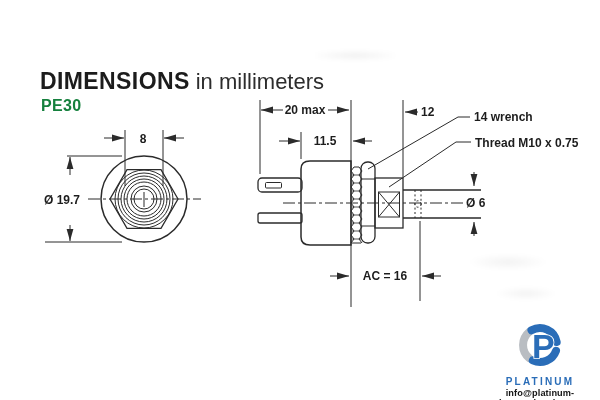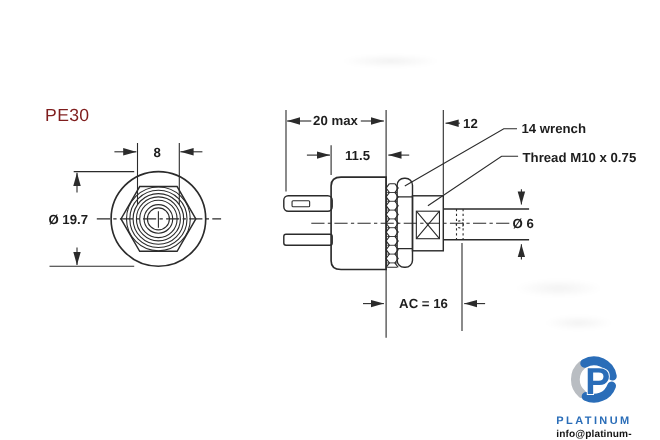--- a/index.html
+++ b/index.html
@@ -1,41 +1,44 @@
 <!DOCTYPE html>
 <html><head>
 <meta charset="utf-8">
 <style>
   html,body{margin:0;padding:0;}
   body{width:600px;height:400px;background:#fff;font-family:"Liberation Sans",sans-serif;}
   .stage{position:relative;width:600px;height:400px;background:#ffffff;overflow:hidden;}
   .title{position:absolute;left:40px;top:68px;white-space:nowrap;}
   .title .main{font-size:23px;font-weight:bold;letter-spacing:.4px;color:#1c1c1c;}
   .title .sub{font-size:22px;font-weight:normal;color:#2d2d2d;margin-left:6px;}
-  .model{position:absolute;left:41px;top:97px;font-size:16px;font-weight:normal;color:#7f1d1d;letter-spacing:.3px;}
+  .model{position:absolute;left:41px;top:97px;font-size:16px;font-weight:bold;color:#15803d;letter-spacing:.3px;}
   svg.drawing{position:absolute;left:0;top:0;}
   .ln{stroke:#2b2b2b;stroke-width:1.3;fill:none;}
   .fat{stroke-width:1.5;}
   .thin{stroke:#2b2b2b;stroke-width:1;fill:none;}
   .cl{stroke:#2b2b2b;stroke-width:1;fill:none;stroke-dasharray:12 3 3 3;}
   .hid{stroke:#2b2b2b;stroke-width:1;fill:none;stroke-dasharray:2 2.4;}
   .dim-label{font-family:"Liberation Sans",sans-serif;font-size:12px;font-weight:bold;fill:#1d1d1d;}
   .logo{position:absolute;left:470px;top:316px;width:140px;text-align:center;}
   .logo .brand{font-size:10px;font-weight:bold;letter-spacing:2.2px;margin-top:-2px;}
   .logo .email{font-size:9.2px;font-weight:bold;color:#141414;margin-top:1px;letter-spacing:.1px;}
   .smudge{position:absolute;border-radius:50%;filter:blur(2px);pointer-events:none;}
   .s1{left:310px;top:50px;width:90px;height:11px;background:radial-gradient(closest-side,rgba(0,0,0,.06),rgba(0,0,0,0));}
   .s2{left:468px;top:254px;width:80px;height:16px;background:radial-gradient(closest-side,rgba(0,0,0,.05),rgba(0,0,0,0));}
   .s3{left:495px;top:287px;width:62px;height:13px;background:radial-gradient(closest-side,rgba(0,0,0,.05),rgba(0,0,0,0));}
 </style>
 </head>
 <body>
 
 <div class="stage">
 
+  <div class="title">
+    <span class="main">DIMENSIONS</span><span class="sub">in millimeters</span>
+  </div>
   <div class="model">PE30</div>
 
   <div class="smudge s1"></div>
   <div class="smudge s2"></div>
   <div class="smudge s3"></div>
 
   <svg class="drawing" width="600" height="400" viewBox="0 0 600 400">
     <defs>
       <marker id="arr" viewBox="0 0 12 8" refX="12" refY="4" markerWidth="12" markerHeight="8" orient="auto" markerUnits="userSpaceOnUse">
         <path d="M0,0.6 L12,4 L0,7.4 Z" fill="#2b2b2b"></path>

